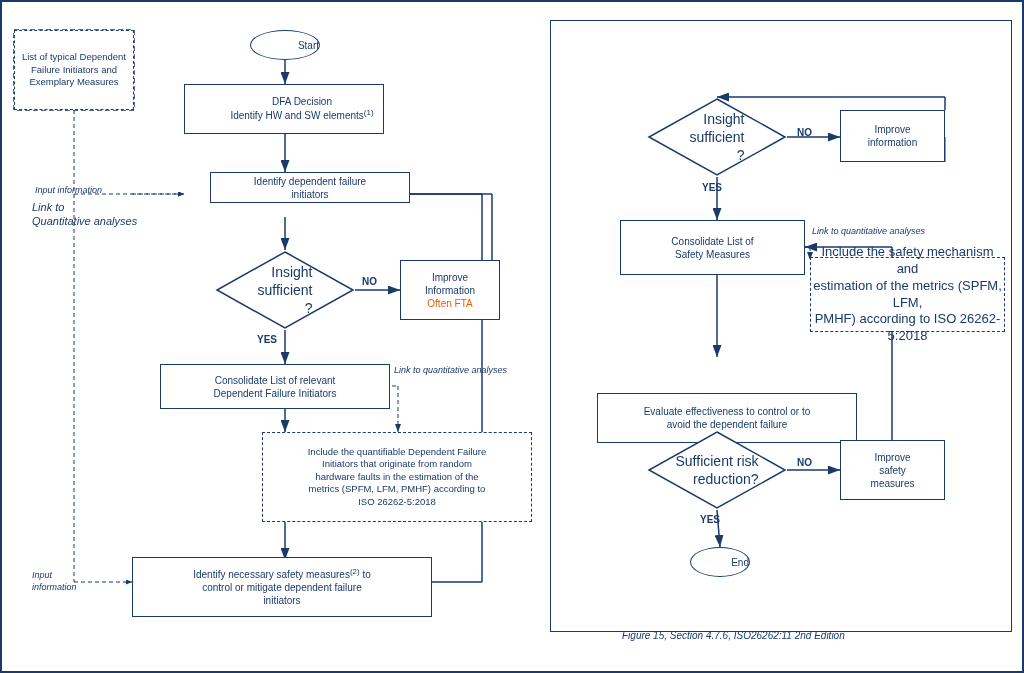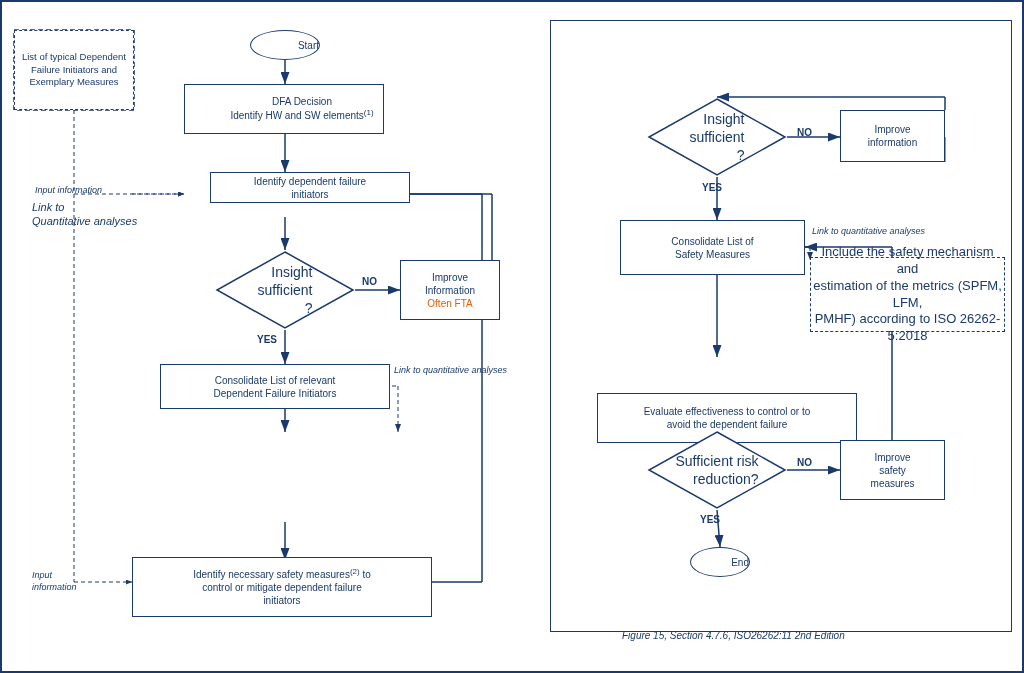--- a/index.html
+++ b/index.html
@@ -230,20 +230,23 @@
   </div>
 
   <div class="fc-box" style="left:158px; top:362px; width:230px; height:45px;">
     <span>Consolidate List of relevant<br>Dependent Failure Initiators</span>
   </div>
 
   <div class="label-text" style="left:392px; top:363px; font-size:9px; font-style:italic;">
     <span>Link to quantitative analyses</span>
   </div>
 
+  <div class="fc-box fc-dashed" style="left:260px; top:430px; width:270px; height:90px; font-size:9.5px; text-align:center;">
+    <span>Include the quantifiable Dependent Failure<br>Initiators that originate from random<br>hardware faults in the estimation of the<br>metrics (SPFM, LFM, PMHF) according to<br>ISO 26262-5:2018</span>
+  </div>
 
   <div class="label-text" style="left:30px; top:568px; font-style:italic; font-size:9px; line-height:1.3;">
     <span>Input<br>information</span>
   </div>
 
   <div class="fc-box" style="left:130px; top:555px; width:300px; height:60px; font-size:10px;">
     <span>Identify necessary safety measures<sup style="font-size:8px;">(2)</sup> to<br>control or mitigate dependent failure<br>initiators</span>
   </div>
 
   <div class="fc-diamond" style="left:645px; top:95px; width:140px; height:80px;">

